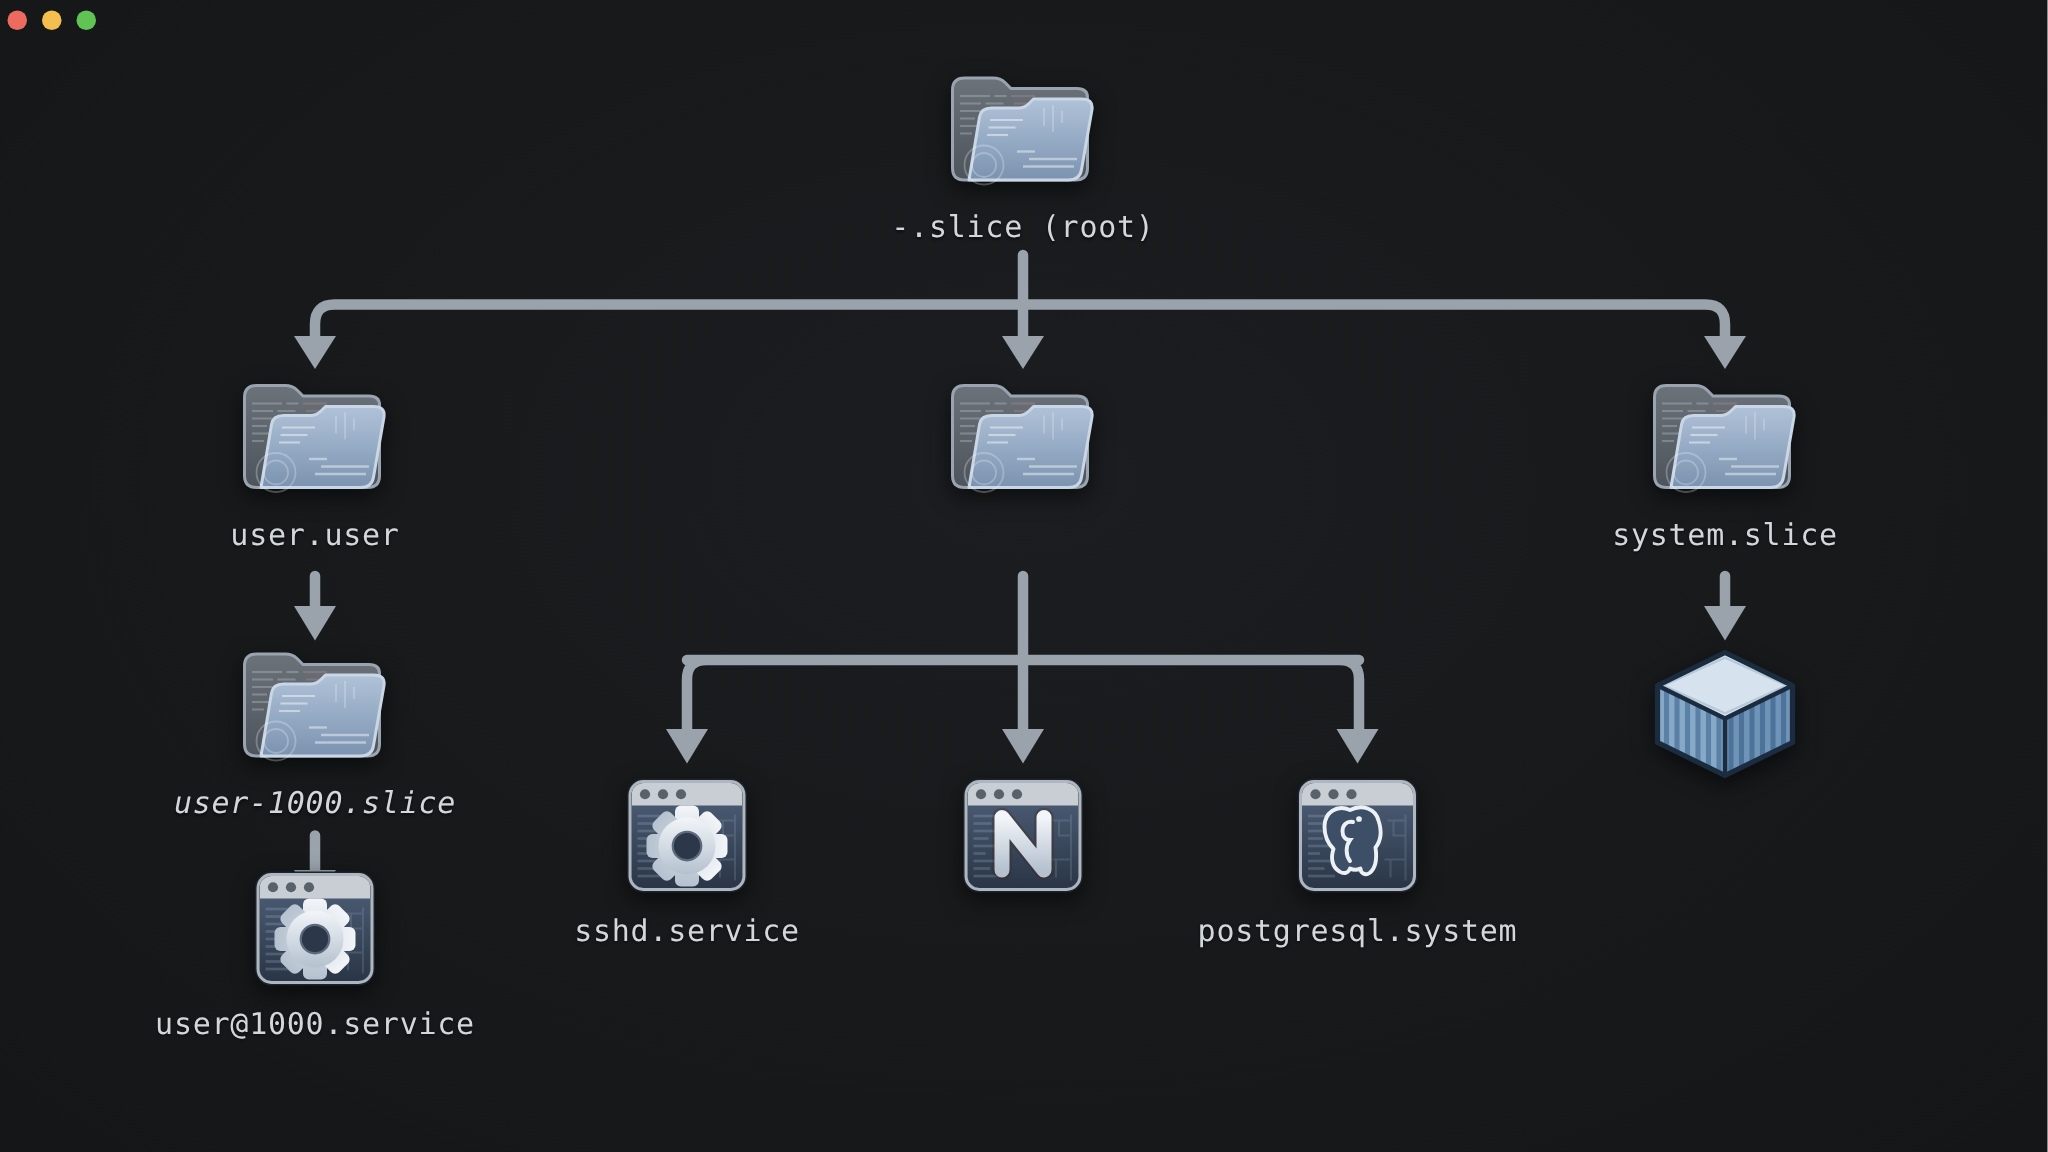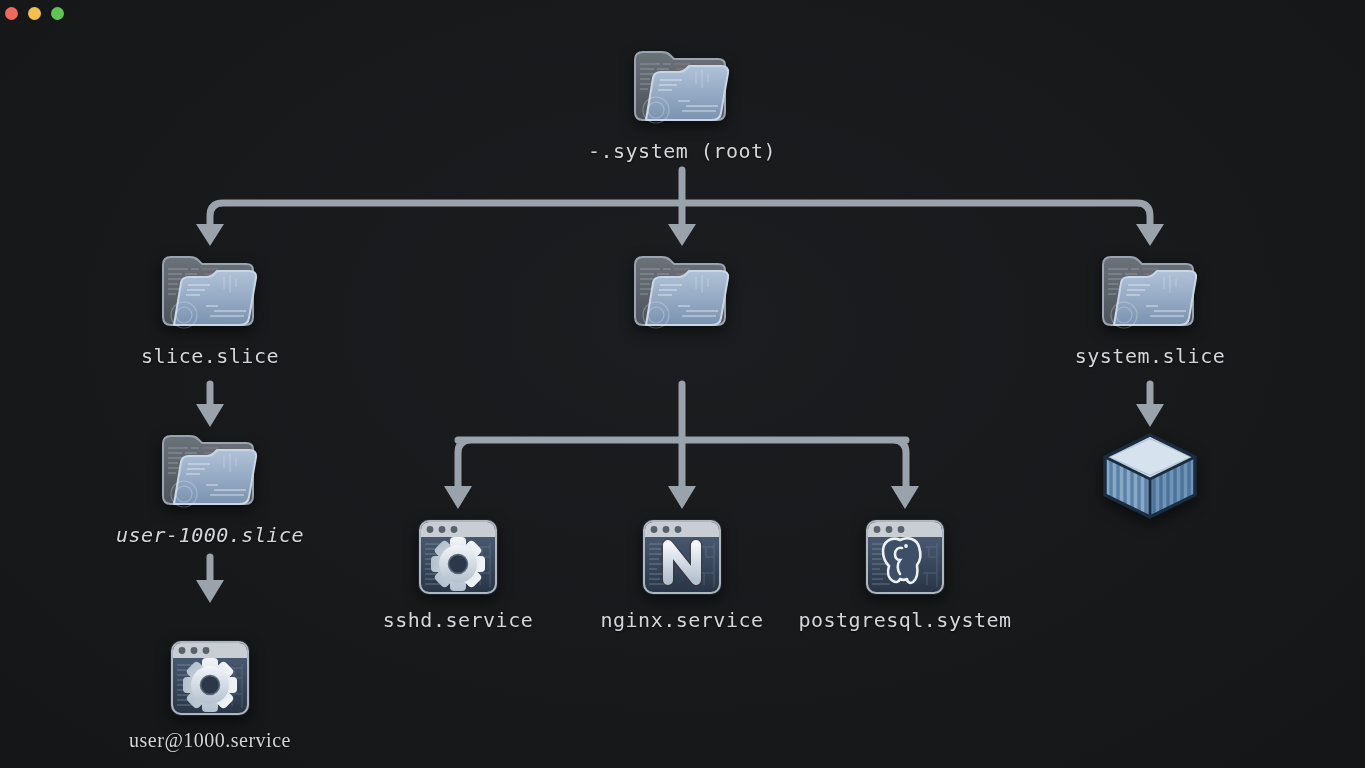--- a/index.html
+++ b/index.html
@@ -207,28 +207,28 @@
   <polygon class="head" points="891,486 919,486 905,509"></polygon>
 
   <path class="edge" d="M1150,384 V406"></path>
   <polygon class="head" points="1136,404 1164,404 1150,427"></polygon>
 </svg>
 
 <div class="node" style="left:682px;top:44px;">
   <svg class="icon" width="104" height="84">
       <use href="#sym-folder"></use>
     </svg>
-  <div class="label">-.system (root)</div>
+  <div class="label">-.slice (root)</div>
 </div>
 
 <div class="node" style="left:210px;top:249px;">
   <svg class="icon" width="104" height="84">
       <use href="#sym-folder"></use>
     </svg>
-  <div class="label">slice.slice</div>
+  <div class="label">user.user</div>
 </div>
 
 <div class="node" style="left:682px;top:249px;">
   <svg class="icon" width="104" height="84">
       <use href="#sym-folder"></use>
     </svg>
 </div>
 
 <div class="node" style="left:1150px;top:249px;">
   <svg class="icon" width="104" height="84">
@@ -237,39 +237,38 @@
   <div class="label">system.slice</div>
 </div>
 
 <div class="node" style="left:210px;top:428px;font-style:italic;">
   <svg class="icon" width="104" height="84">
       <use href="#sym-folder"></use>
     </svg>
   <div class="label">user-1000.slice</div>
 </div>
 
-<div class="node" style="left:210px;top:638px;font-family:Liberation Serif, serif;">
+<div class="node" style="left:210px;top:579px;">
   <svg class="icon" width="84" height="80">
       <use href="#sym-app-gear"></use>
     </svg>
   <div class="label">user@1000.service</div>
 </div>
 
 <div class="node" style="left:458px;top:517px;">
   <svg class="icon" width="84" height="80">
       <use href="#sym-app-gear"></use>
     </svg>
   <div class="label">sshd.service</div>
 </div>
 
 <div class="node" style="left:682px;top:517px;">
   <svg class="icon" width="84" height="80">
       <use href="#sym-app-nginx"></use>
     </svg>
-  <div class="label">nginx.service</div>
 </div>
 
 <div class="node" style="left:905px;top:517px;">
   <svg class="icon" width="84" height="80">
       <use href="#sym-app-postgres"></use>
     </svg>
   <div class="label">postgresql.system</div>
 </div>
 
 <div class="node" style="left:1150px;top:430px;">

